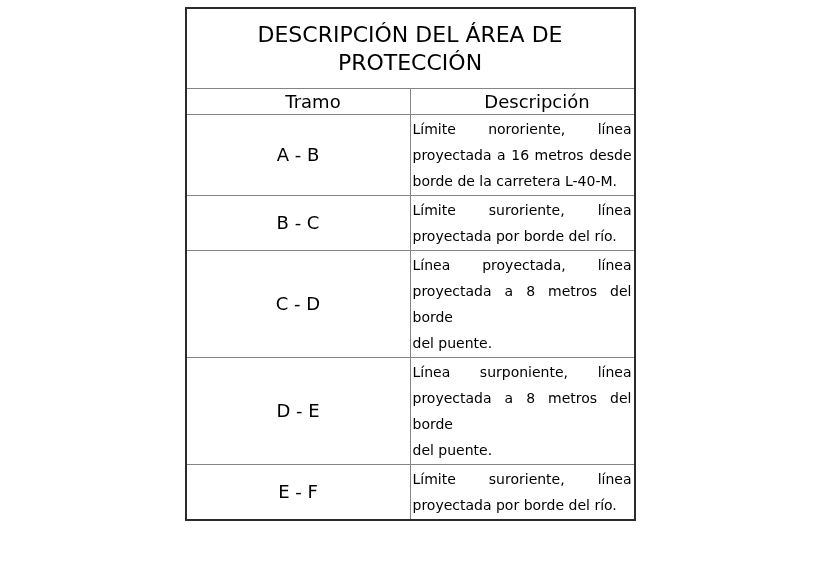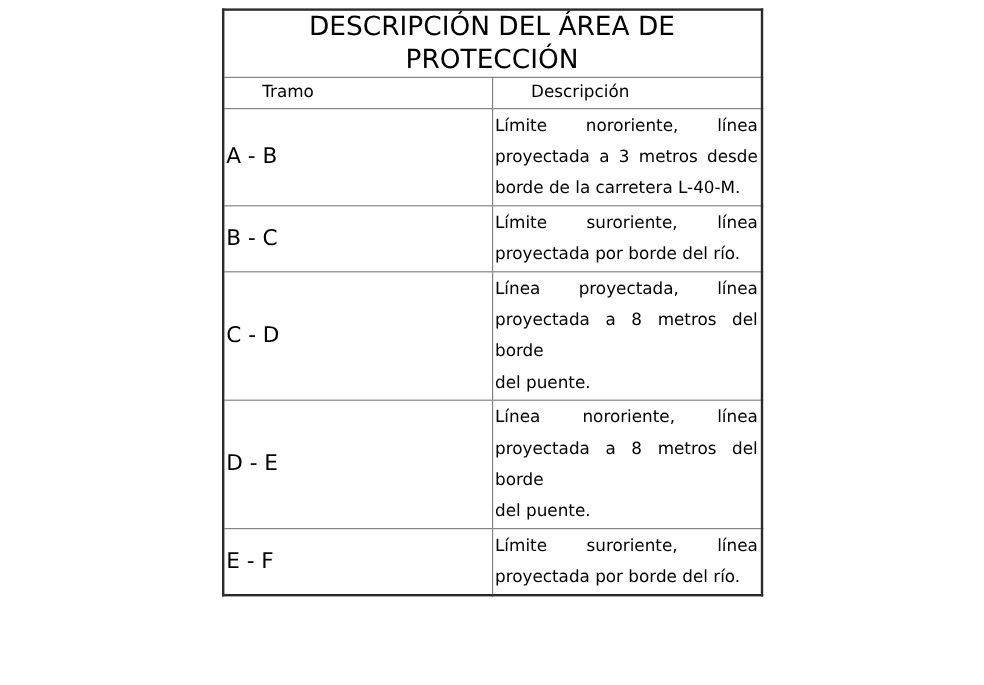--- a/index.html
+++ b/index.html
@@ -25,38 +25,39 @@
   }
   th, td {
     border: 1px solid #848484;
     padding: 0 2px;
     font-weight: normal;
     vertical-align: middle;
     overflow: hidden;
   }
   .title-cell {
     text-align: center;
-    padding: 0;
+    padding: 12px;
   }
   .title {
     font-size: 22px;
     line-height: 27.5px;
     max-width: 360px;
     margin: 0 auto;
     text-align: center;
   }
   tr.colhead th {
-    text-align: left;
-    font-size: 14px;
+    text-align: center;
+    font-size: 18px;
     line-height: 25px;
     height: 25px;
     padding-left: 32px;
   }
   .col-tramo { width: 70px; }
   td.tramo {
+    text-align: center;
     font-size: 18px;
     line-height: 24px;
   }
   td.desc {
     font-size: 14px;
     line-height: 26px;
     padding: 1px 2px;
   }
   .jline {
     text-align: justify;
@@ -80,21 +81,21 @@
       <tr class="colhead">
         <th class="col-tramo">Tramo</th>
         <th class="col-desc">Descripción</th>
       </tr>
     </thead>
     <tbody>
       <tr>
         <td class="tramo">A - B</td>
         <td class="desc">
             <div class="jline">Límite nororiente, línea</div>
-            <div class="jline">proyectada a 3 metros desde</div>
+            <div class="jline">proyectada a 16 metros desde</div>
             <div class="jline lastline">borde de la carretera L-40-M.</div>
           </td>
       </tr>
       <tr>
         <td class="tramo">B - C</td>
         <td class="desc">
             <div class="jline">Límite suroriente, línea</div>
             <div class="jline lastline">proyectada por borde del río.</div>
           </td>
       </tr>
@@ -102,21 +103,21 @@
         <td class="tramo">C - D</td>
         <td class="desc">
             <div class="jline">Línea proyectada, línea</div>
             <div class="jline">proyectada a 8 metros del borde</div>
             <div class="jline lastline">del puente.</div>
           </td>
       </tr>
       <tr>
         <td class="tramo">D - E</td>
         <td class="desc">
-            <div class="jline">Línea nororiente, línea</div>
+            <div class="jline">Línea surponiente, línea</div>
             <div class="jline">proyectada a 8 metros del borde</div>
             <div class="jline lastline">del puente.</div>
           </td>
       </tr>
       <tr>
         <td class="tramo">E - F</td>
         <td class="desc">
             <div class="jline">Límite suroriente, línea</div>
             <div class="jline lastline">proyectada por borde del río.</div>
           </td>

